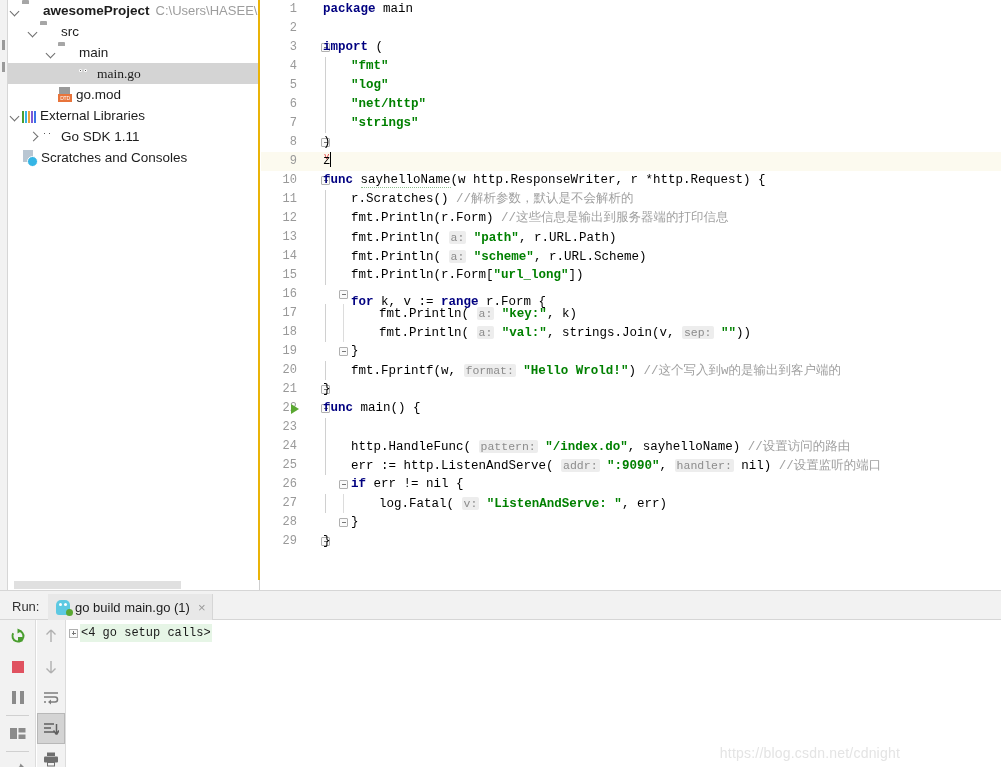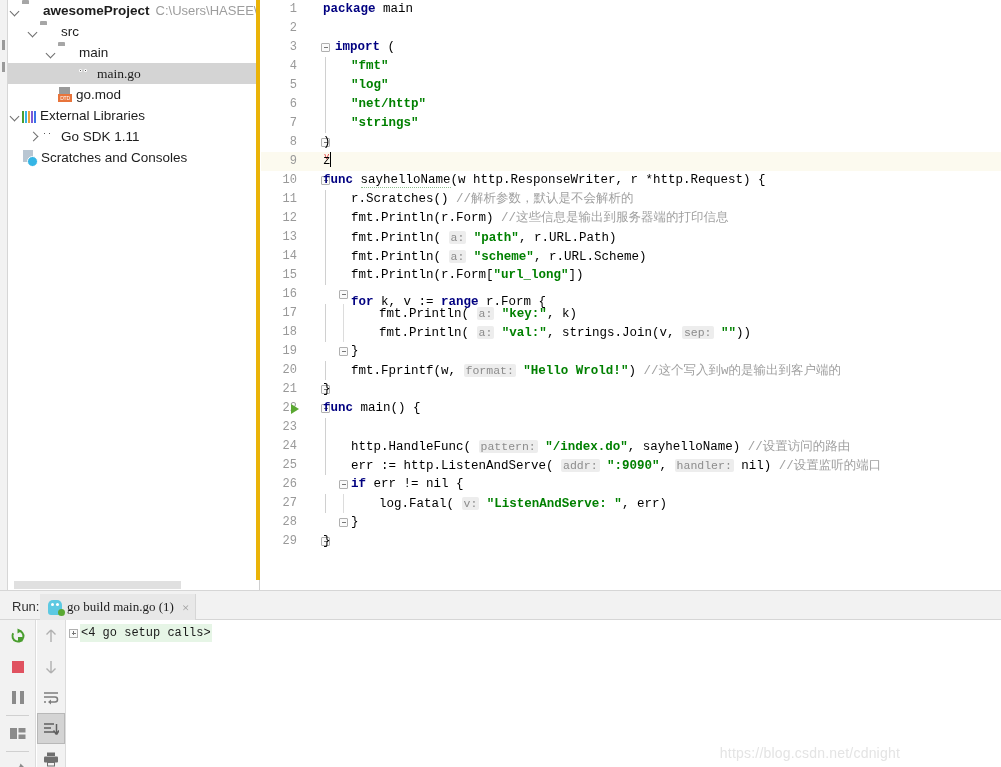--- a/index.html
+++ b/index.html
@@ -29,21 +29,21 @@
   #left-strip .nub {
     position: absolute; left: 2px; width: 3px; height: 10px;
     background: #9a9a9a;
   }
 
   
   #project-panel {
     position: absolute; left: 8px; top: 0;
     width: 252px; height: 580px;
     background: #ffffff;
-    border-right: 4px solid #eab308;
+    border-right: 2px solid #eab308;
     overflow: hidden;
     font-size: 13.5px;
     color: #1d1d1d;
   }
   .tree-row {
     position: relative;
     height: 21px;
     line-height: 21px;
     white-space: nowrap;
     display: flex;
@@ -296,28 +296,27 @@
     position: absolute; left: 0; top: 0;
     width: 1001px; height: 26px;
     background: #f2f2f2;
     border-bottom: 1px solid #d6d6d6;
   }
   #run-label {
     position: absolute; left: 12px; top: 5px;
     font-size: 13px; color: #313131;
   }
   #run-tab {
-    position: absolute; left: 40px; top: 0;
+    position: absolute; left: 48px; top: 0;
     height: 26px;
     background: #e8e8e8;
     display: flex;
     align-items: center;
     padding: 0 6px 0 8px;
     border-right: 1px solid #d6d6d6;
-    font-family: Liberation Serif, serif;
   }
   #run-tab .ic-go-run {
     position: relative;
     width: 14px; height: 15px;
     background: #5dc9e2;
     border-radius: 5px 5px 3px 3px;
     margin-right: 5px;
   }
   #run-tab .ic-go-run::before {
     content: "";
@@ -486,21 +485,21 @@
 
   <div id="tree-scroll">
     <div class="thumb"></div>
   </div>
   <div id="tree-bottom-fill"></div>
 
   <div id="editor">
     <div id="code-lines">
         <div class="code-line"><span class="lnum">1</span><span class="ctext" style="padding-left: 0px;"><span class="kw">package </span><span class="pln">main</span></span></div>
         <div class="code-line"><span class="lnum">2</span><span class="ctext" style="padding-left: 0px;"></span></div>
-        <div class="code-line"><span class="lnum">3</span><span class="fold" style="left: 60px;"></span><span class="ctext" style="padding-left: 0px; margin-left: 12px;"><span class="kw">import </span><span class="pln">(</span></span></div>
+        <div class="code-line"><span class="lnum">3</span><span class="fold" style="left: 60px;"></span><span class="ctext" style="padding-left: 0px;"><span class="kw">import </span><span class="pln">(</span></span></div>
         <div class="code-line"><span class="lnum">4</span><span class="foldline"></span><span class="ctext" style="padding-left: 28px;"><span class="str">"fmt"</span></span></div>
         <div class="code-line"><span class="lnum">5</span><span class="foldline"></span><span class="ctext" style="padding-left: 28px;"><span class="str">"log"</span></span></div>
         <div class="code-line"><span class="lnum">6</span><span class="foldline"></span><span class="ctext" style="padding-left: 28px;"><span class="str">"net/http"</span></span></div>
         <div class="code-line"><span class="lnum">7</span><span class="foldline"></span><span class="ctext" style="padding-left: 28px;"><span class="str">"strings"</span></span></div>
         <div class="code-line"><span class="lnum">8</span><span class="fold" style="left: 60px;"></span><span class="ctext" style="padding-left: 0px;"><span class="pln">)</span></span></div>
         <div class="code-line hl"><span class="lnum">9</span><span class="redmark">v</span><span class="ctext" style="padding-left: 0px;"><span class="pln">z</span><span class="caret"></span></span></div>
         <div class="code-line"><span class="lnum">10</span><span class="fold" style="left: 60px;"></span><span class="ctext" style="padding-left: 0px;"><span class="kw">func </span><span class="squig">sayhelloName</span><span class="pln">(w http.ResponseWriter, r *http.Request) {</span></span></div>
         <div class="code-line"><span class="lnum">11</span><span class="foldline"></span><span class="ctext" style="padding-left: 28px;"><span class="pln">r.Scratches() </span><span class="cmt">//解析参数，默认是不会解析的</span></span></div>
         <div class="code-line"><span class="lnum">12</span><span class="foldline"></span><span class="ctext" style="padding-left: 28px;"><span class="pln">fmt.Println(r.Form) </span><span class="cmt">//这些信息是输出到服务器端的打印信息</span></span></div>
         <div class="code-line"><span class="lnum">13</span><span class="foldline"></span><span class="ctext" style="padding-left: 28px;"><span class="pln">fmt.Println( </span><span class="hint">a:</span><span class="pln"> </span><span class="str">"path"</span><span class="pln">, r.URL.Path)</span></span></div>

